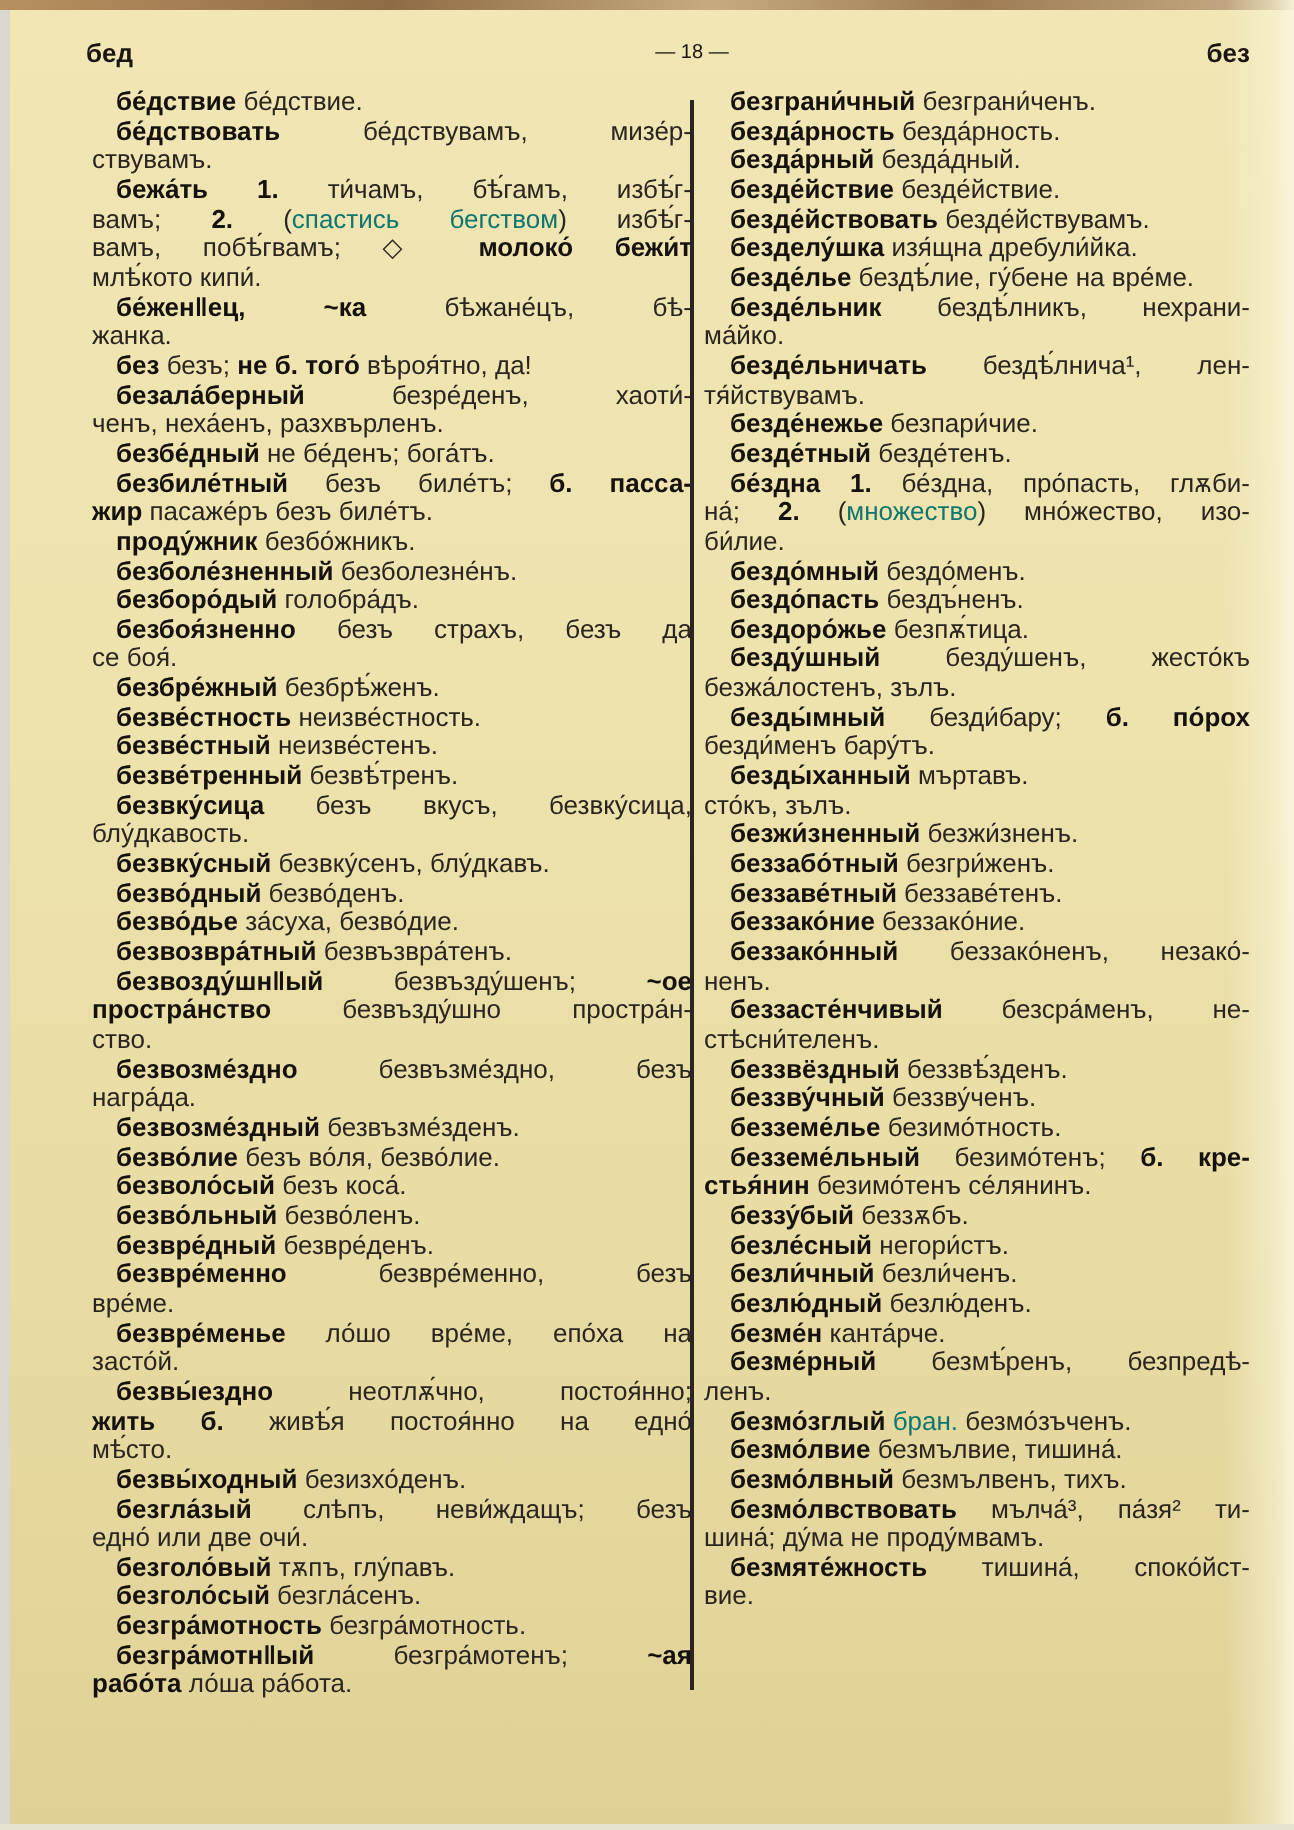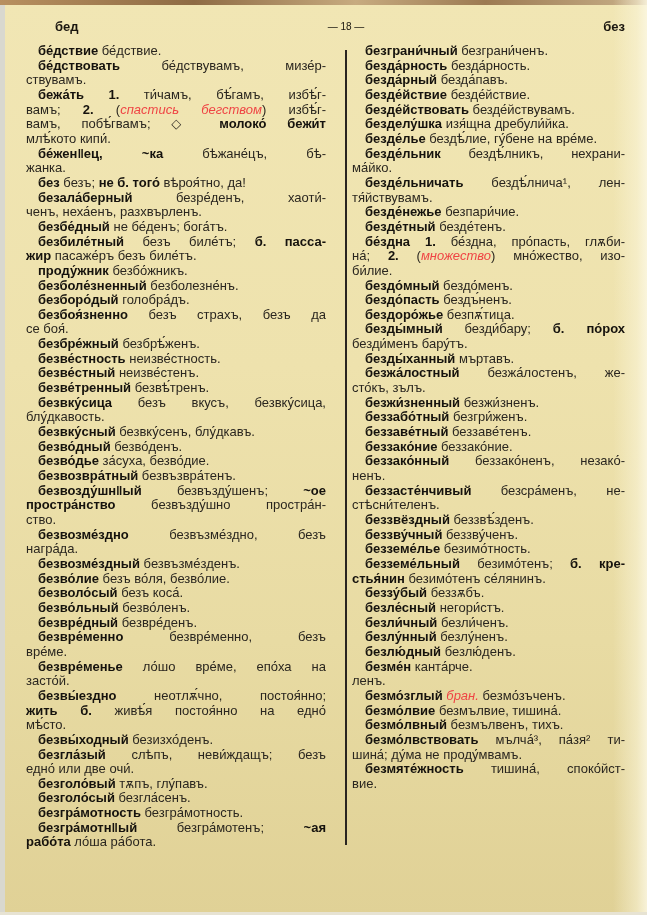--- a/index.html
+++ b/index.html
@@ -12,37 +12,37 @@
   }
   .edge-left { position: absolute; left: 0; top: 0; width: 5px; height: 915px; background: #d9d8cf; }
   .edge-top { position: absolute; left: 0; top: 0; width: 647px; height: 5px;
     background: linear-gradient(90deg, #b89060 0%, #8e6b44 30%, #c7ab80 55%, #9c7a52 75%, #c9b18a 100%); }
   .edge-right { position: absolute; right: 0; top: 0; width: 34px; height: 915px;
     background: linear-gradient(90deg, rgba(250,245,218,0) 0%, rgba(250,245,218,.55) 70%, rgba(252,248,228,.85) 100%); }
   .edge-bottom { position: absolute; left: 0; bottom: 0; width: 647px; height: 3px; background: #e7e3d3; }
 
   .header { position: absolute; top: 19px; left: 38px; width: 587px; height: 16px;
     font-size: 13px; line-height: 16px; font-weight: bold; color: #1a160f; }
-  .h-left { position: absolute; left: 17px; top: 0; }
+  .h-left { position: absolute; left: 5px; top: 0; }
   .h-center { position: absolute; left: 282px; top: 0; width: 52px; text-align: center; font-weight: normal; font-size: 10px; }
   .h-right { position: absolute; right: 0; top: 0; }
 
   .col { position: absolute; top: 44px; }
-  .col-left { left: 26px; width: 300px; }
+  .col-left { left: 46px; width: 300px; }
   .col-right { left: 352px; width: 273px; }
 
   .divider { position: absolute; left: 345px; top: 50px; width: 1.5px; height: 795px; background: #2a2520; }
 
   .line { height: 14.67px; line-height: 14.67px; font-size: 13px; white-space: nowrap; text-align: left; }
   .line.first { padding-left: 12px; }
   .col-right .line.first { padding-left: 13px; }
   .line.just { text-align: justify; text-align-last: justify; }
   .hw, .ru { font-weight: bold; color: #15120d; }
   .tr { font-weight: normal; color: #2a261f; }
-  .it { font-style: italic; font-weight: normal; color: #ef4444; }
+  .it { font-weight: normal; color: #0f766e; }
 </style>
 </head>
 <body>
 
 <div class="edge-left"></div>
 <div class="edge-top"></div>
 <div class="edge-right"></div>
 <div class="edge-bottom"></div>
 
 <div class="header">
@@ -184,21 +184,21 @@
   </div>
 <div class="divider"></div>
 <div class="col col-right" id="col-1">
     <div class="entry">
       <div class="line first"><span class="hw">безграни́чный</span><span class="tr"> безграни́ченъ.</span></div>
     </div>
     <div class="entry">
       <div class="line first"><span class="hw">безда́рность</span><span class="tr"> безда́рность.</span></div>
     </div>
     <div class="entry">
-      <div class="line first"><span class="hw">безда́рный</span><span class="tr"> безда́павъ.</span></div>
+      <div class="line first"><span class="hw">безда́рный</span><span class="tr"> безда́дный.</span></div>
     </div>
     <div class="entry">
       <div class="line first"><span class="hw">безде́йствие</span><span class="tr"> безде́йствие.</span></div>
     </div>
     <div class="entry">
       <div class="line first"><span class="hw">безде́йствовать</span><span class="tr"> безде́йствувамъ.</span></div>
     </div>
     <div class="entry">
       <div class="line first"><span class="hw">безделу́шка</span><span class="tr"> изя́щна дребули́йка.</span></div>
     </div>
@@ -227,28 +227,31 @@
     <div class="entry">
       <div class="line first"><span class="hw">бездо́мный</span><span class="tr"> бездо́менъ.</span></div>
     </div>
     <div class="entry">
       <div class="line first"><span class="hw">бездо́пасть</span><span class="tr"> бездъ́ненъ.</span></div>
     </div>
     <div class="entry">
       <div class="line first"><span class="hw">бездоро́жье</span><span class="tr"> безпѫ́тица.</span></div>
     </div>
     <div class="entry">
+      <div class="line first just"><span class="hw">безду́шный</span><span class="tr"> безду́шенъ, жесто́къ</span></div>
+      <div class="line"><span class="tr">безжа́лостенъ, зълъ.</span></div>
+    </div>
+    <div class="entry">
       <div class="line first just"><span class="hw">безды́мный</span><span class="tr"> безди́бару; </span><span class="ru">б. по́рох</span></div>
       <div class="line"><span class="tr">безди́менъ бару́тъ.</span></div>
     </div>
     <div class="entry">
       <div class="line first"><span class="hw">безды́ханный</span><span class="tr"> мъртавъ.</span></div>
     </div>
     <div class="entry">
-      <div class="line first just"><span class="hw">безжа́лостный</span><span class="tr"> безжа́лостенъ, же-</span></div>
       <div class="line"><span class="tr">сто́къ, зълъ.</span></div>
     </div>
     <div class="entry">
       <div class="line first"><span class="hw">безжи́зненный</span><span class="tr"> безжи́зненъ.</span></div>
     </div>
     <div class="entry">
       <div class="line first"><span class="hw">беззабо́тный</span><span class="tr"> безгри́женъ.</span></div>
     </div>
     <div class="entry">
       <div class="line first"><span class="hw">беззаве́тный</span><span class="tr"> беззаве́тенъ.</span></div>
@@ -280,29 +283,27 @@
     <div class="entry">
       <div class="line first"><span class="hw">беззу́бый</span><span class="tr"> беззѫбъ.</span></div>
     </div>
     <div class="entry">
       <div class="line first"><span class="hw">безле́сный</span><span class="tr"> негори́стъ.</span></div>
     </div>
     <div class="entry">
       <div class="line first"><span class="hw">безли́чный</span><span class="tr"> безли́ченъ.</span></div>
     </div>
     <div class="entry">
-      <div class="line first"><span class="hw">безлу́нный</span><span class="tr"> безлу́ненъ.</span></div>
-    </div>
-    <div class="entry">
       <div class="line first"><span class="hw">безлю́дный</span><span class="tr"> безлю́денъ.</span></div>
     </div>
     <div class="entry">
       <div class="line first"><span class="hw">безме́н</span><span class="tr"> канта́рче.</span></div>
     </div>
     <div class="entry">
+      <div class="line first just"><span class="hw">безме́рный</span><span class="tr"> безмѣ́ренъ, безпредѣ-</span></div>
       <div class="line"><span class="tr">ленъ.</span></div>
     </div>
     <div class="entry">
       <div class="line first"><span class="hw">безмо́зглый</span><span class="tr"> </span><span class="it">бран.</span><span class="tr"> безмо́зъченъ.</span></div>
     </div>
     <div class="entry">
       <div class="line first"><span class="hw">безмо́лвие</span><span class="tr"> безмълвие, тишина́.</span></div>
     </div>
     <div class="entry">
       <div class="line first"><span class="hw">безмо́лвный</span><span class="tr"> безмълвенъ, тихъ.</span></div>

